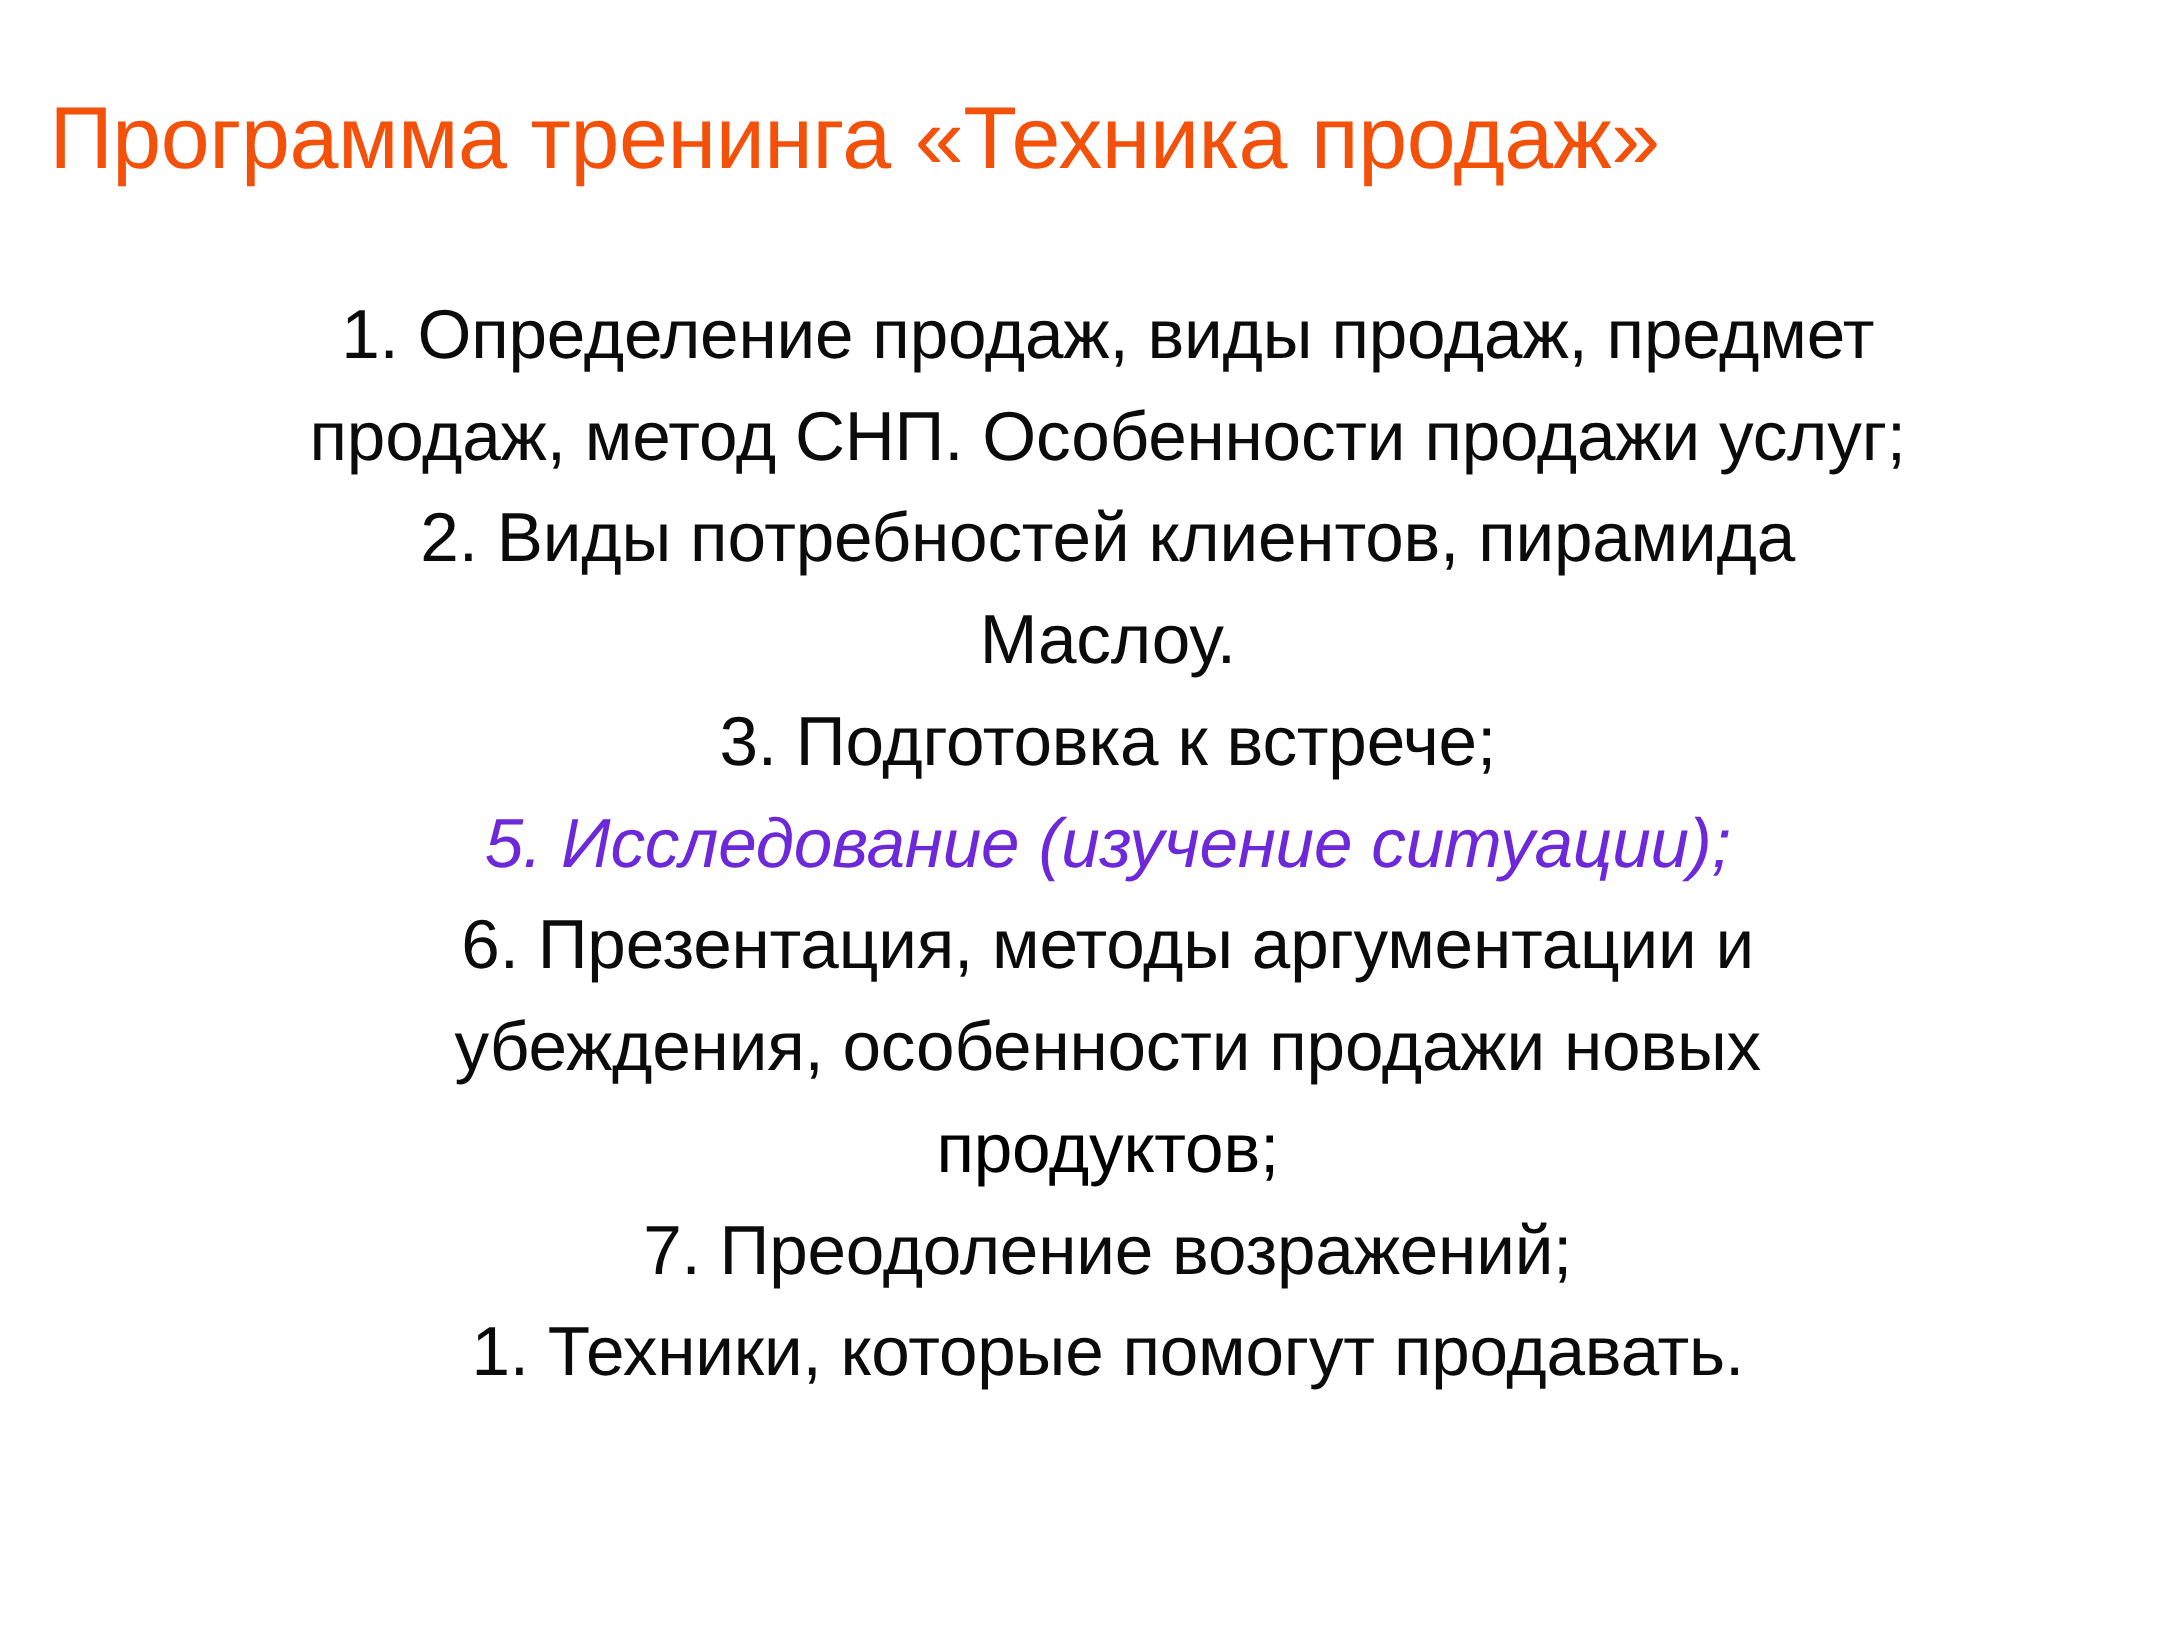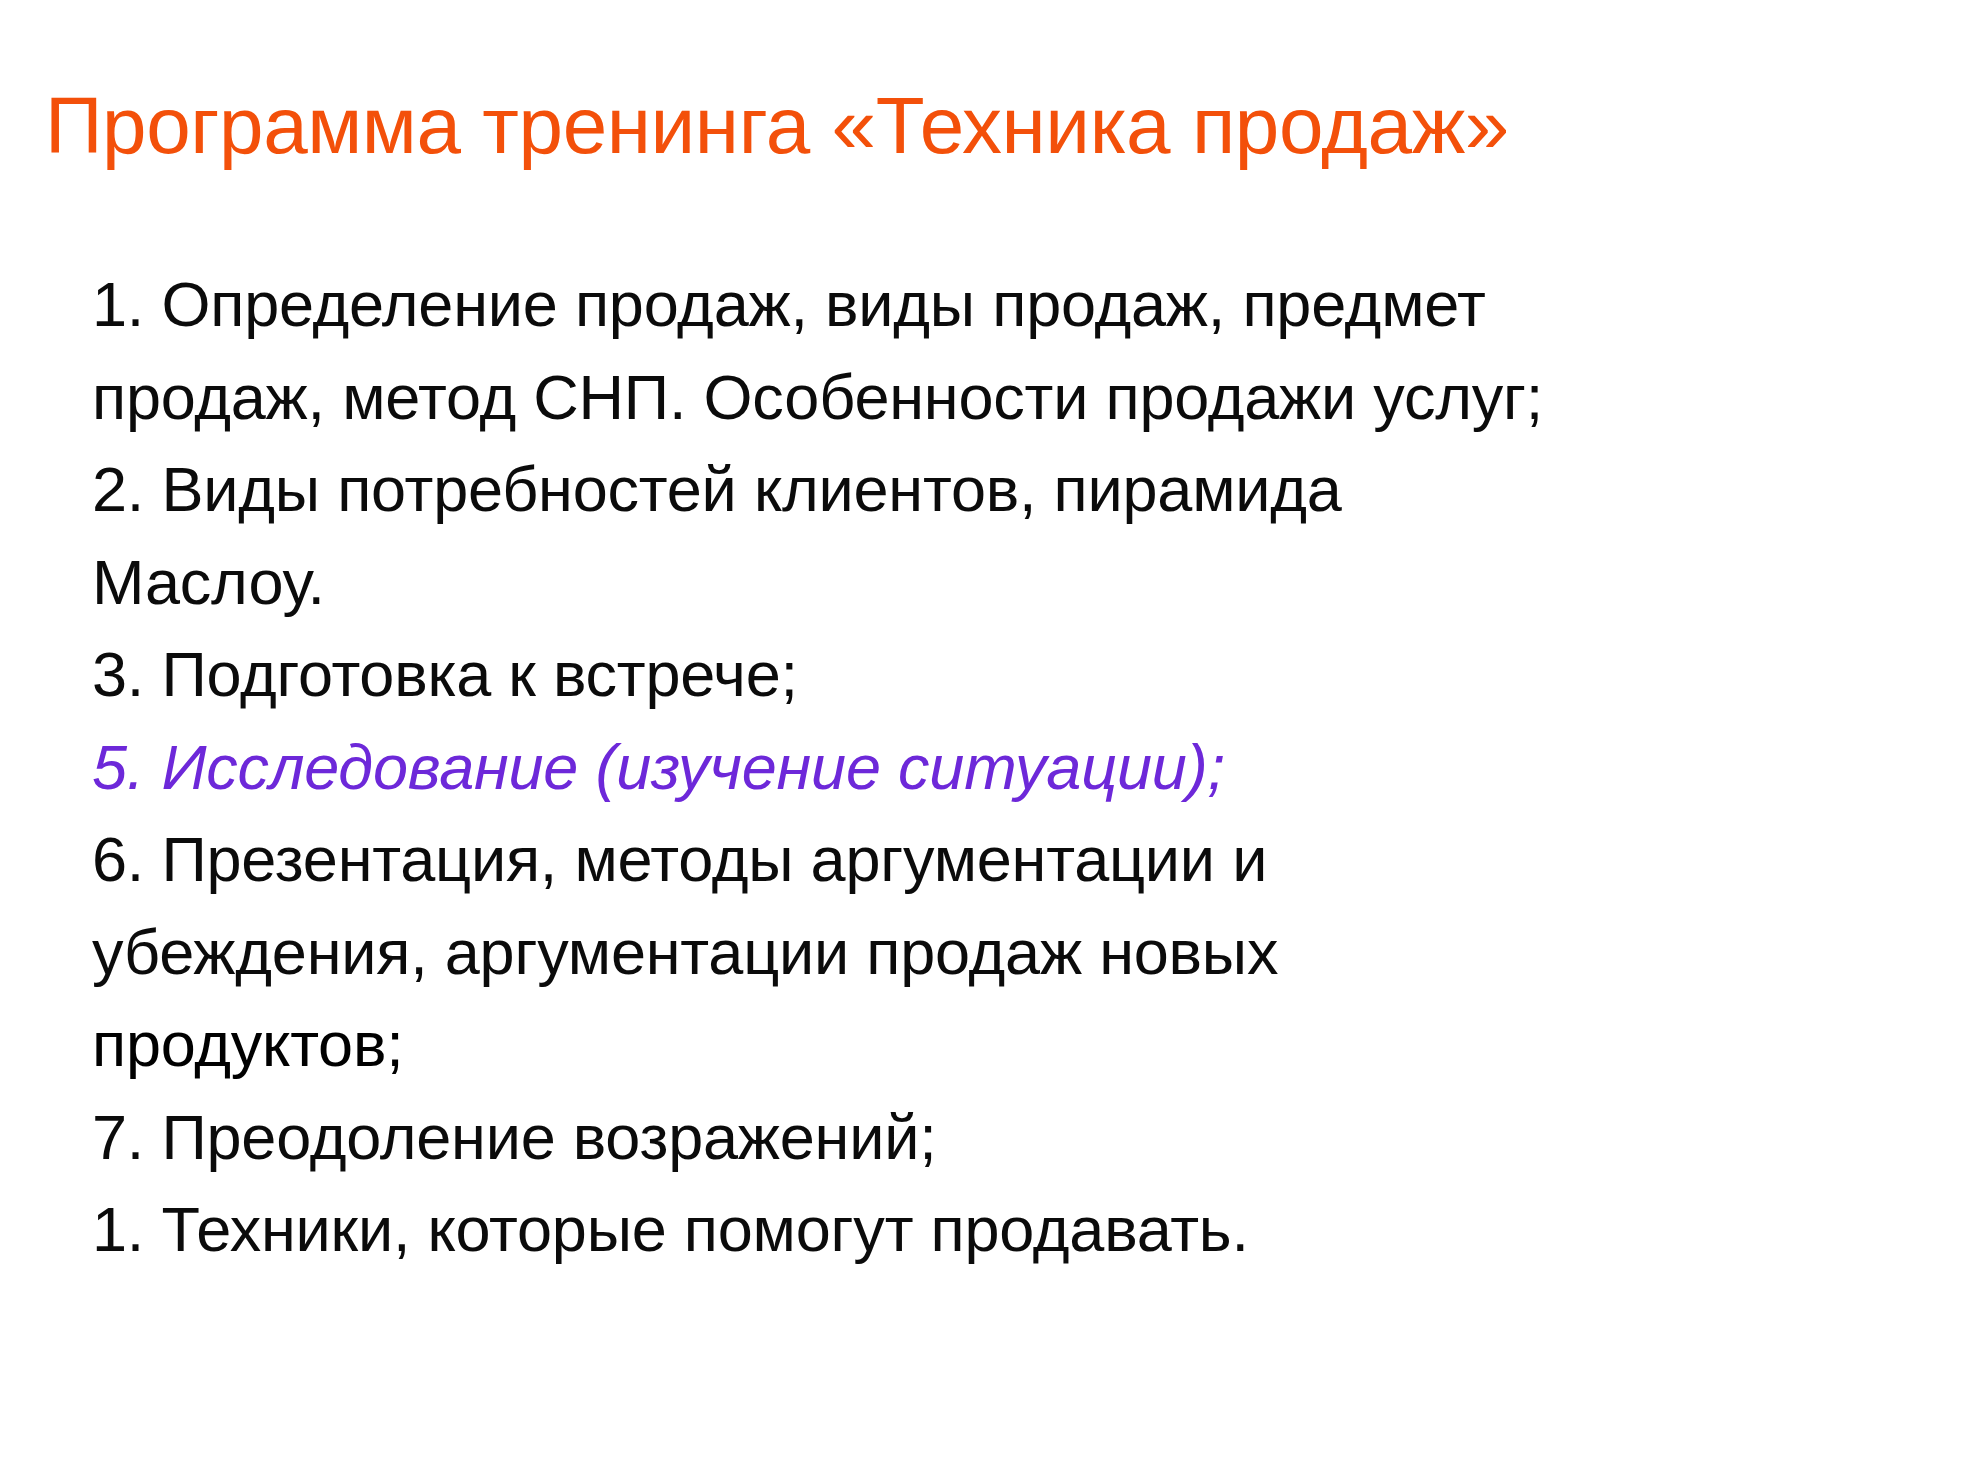--- a/index.html
+++ b/index.html
@@ -43,36 +43,37 @@
     width: 1830px;
   }
 
   .body-line {
     font-size: 63px;
     line-height: 92.5px;
     font-weight: 400;
     color: #0b0b0b;
     white-space: nowrap;
     letter-spacing: -0.2px;
+    text-align: center;
   }
 </style>
 </head>
 <body>
 
 <div class="slide" style="background: rgb(255, 255, 255);">
 
   <div class="slide-title" style="color: rgb(243, 80, 10);">Программа тренинга «Техника продаж»</div>
 
   <div class="body-block">
     <div class="body-line" style="color: rgb(11, 11, 11);">1. Определение продаж, виды продаж, предмет</div>
     <div class="body-line" style="color: rgb(11, 11, 11);">продаж, метод СНП. Особенности продажи услуг;</div>
     <div class="body-line" style="color: rgb(11, 11, 11);">2. Виды потребностей клиентов, пирамида</div>
     <div class="body-line" style="color: rgb(11, 11, 11);">Маслоу.</div>
     <div class="body-line" style="color: rgb(11, 11, 11);">3. Подготовка к встрече;</div>
     <div class="body-line" style="color: #6d28d9; font-style: italic;">5. Исследование (изучение ситуации);</div>
     <div class="body-line" style="color: rgb(11, 11, 11);">6. Презентация, методы аргументации и</div>
-    <div class="body-line" style="color: rgb(11, 11, 11);">убеждения, аргументации продаж новых</div>
+    <div class="body-line" style="color: rgb(11, 11, 11);">убеждения, особенности продажи новых</div>
     <div class="body-line" style="color: #000000;">продуктов;</div>
     <div class="body-line" style="color: rgb(11, 11, 11);">7. Преодоление возражений;</div>
     <div class="body-line" style="color: rgb(11, 11, 11);">1. Техники, которые помогут продавать.</div>
   </div>
 
 </div>
 
 </body></html>

